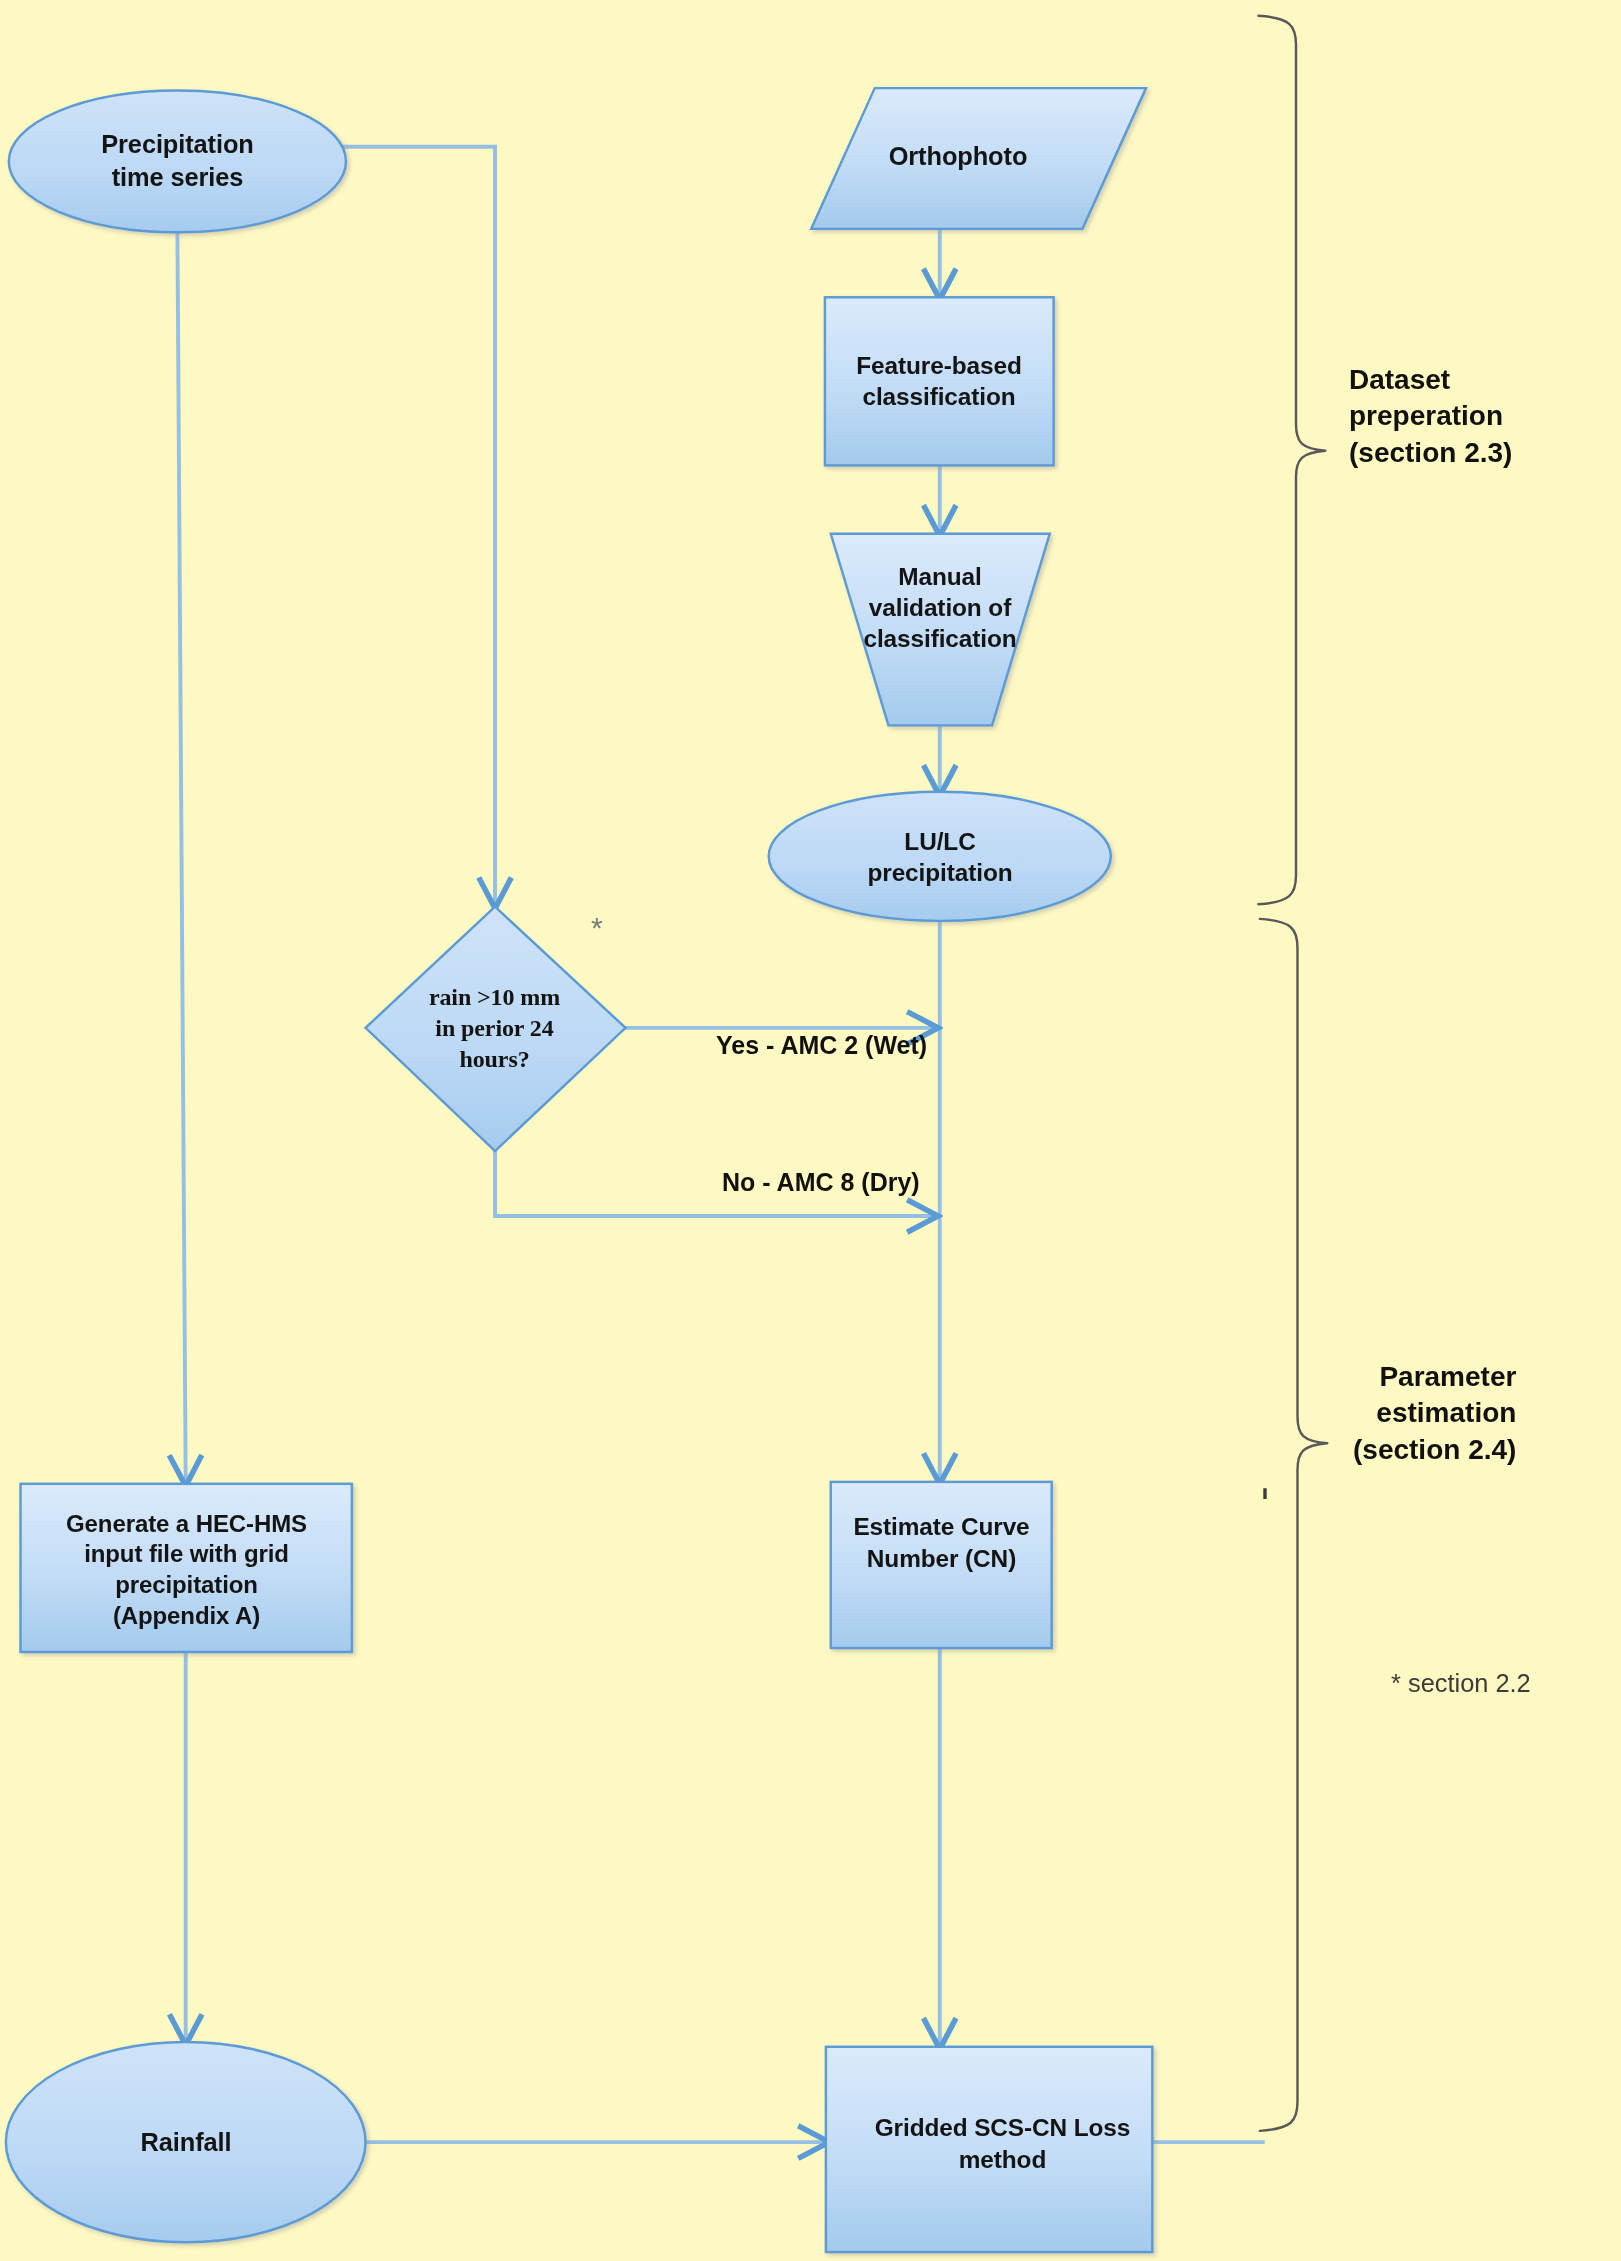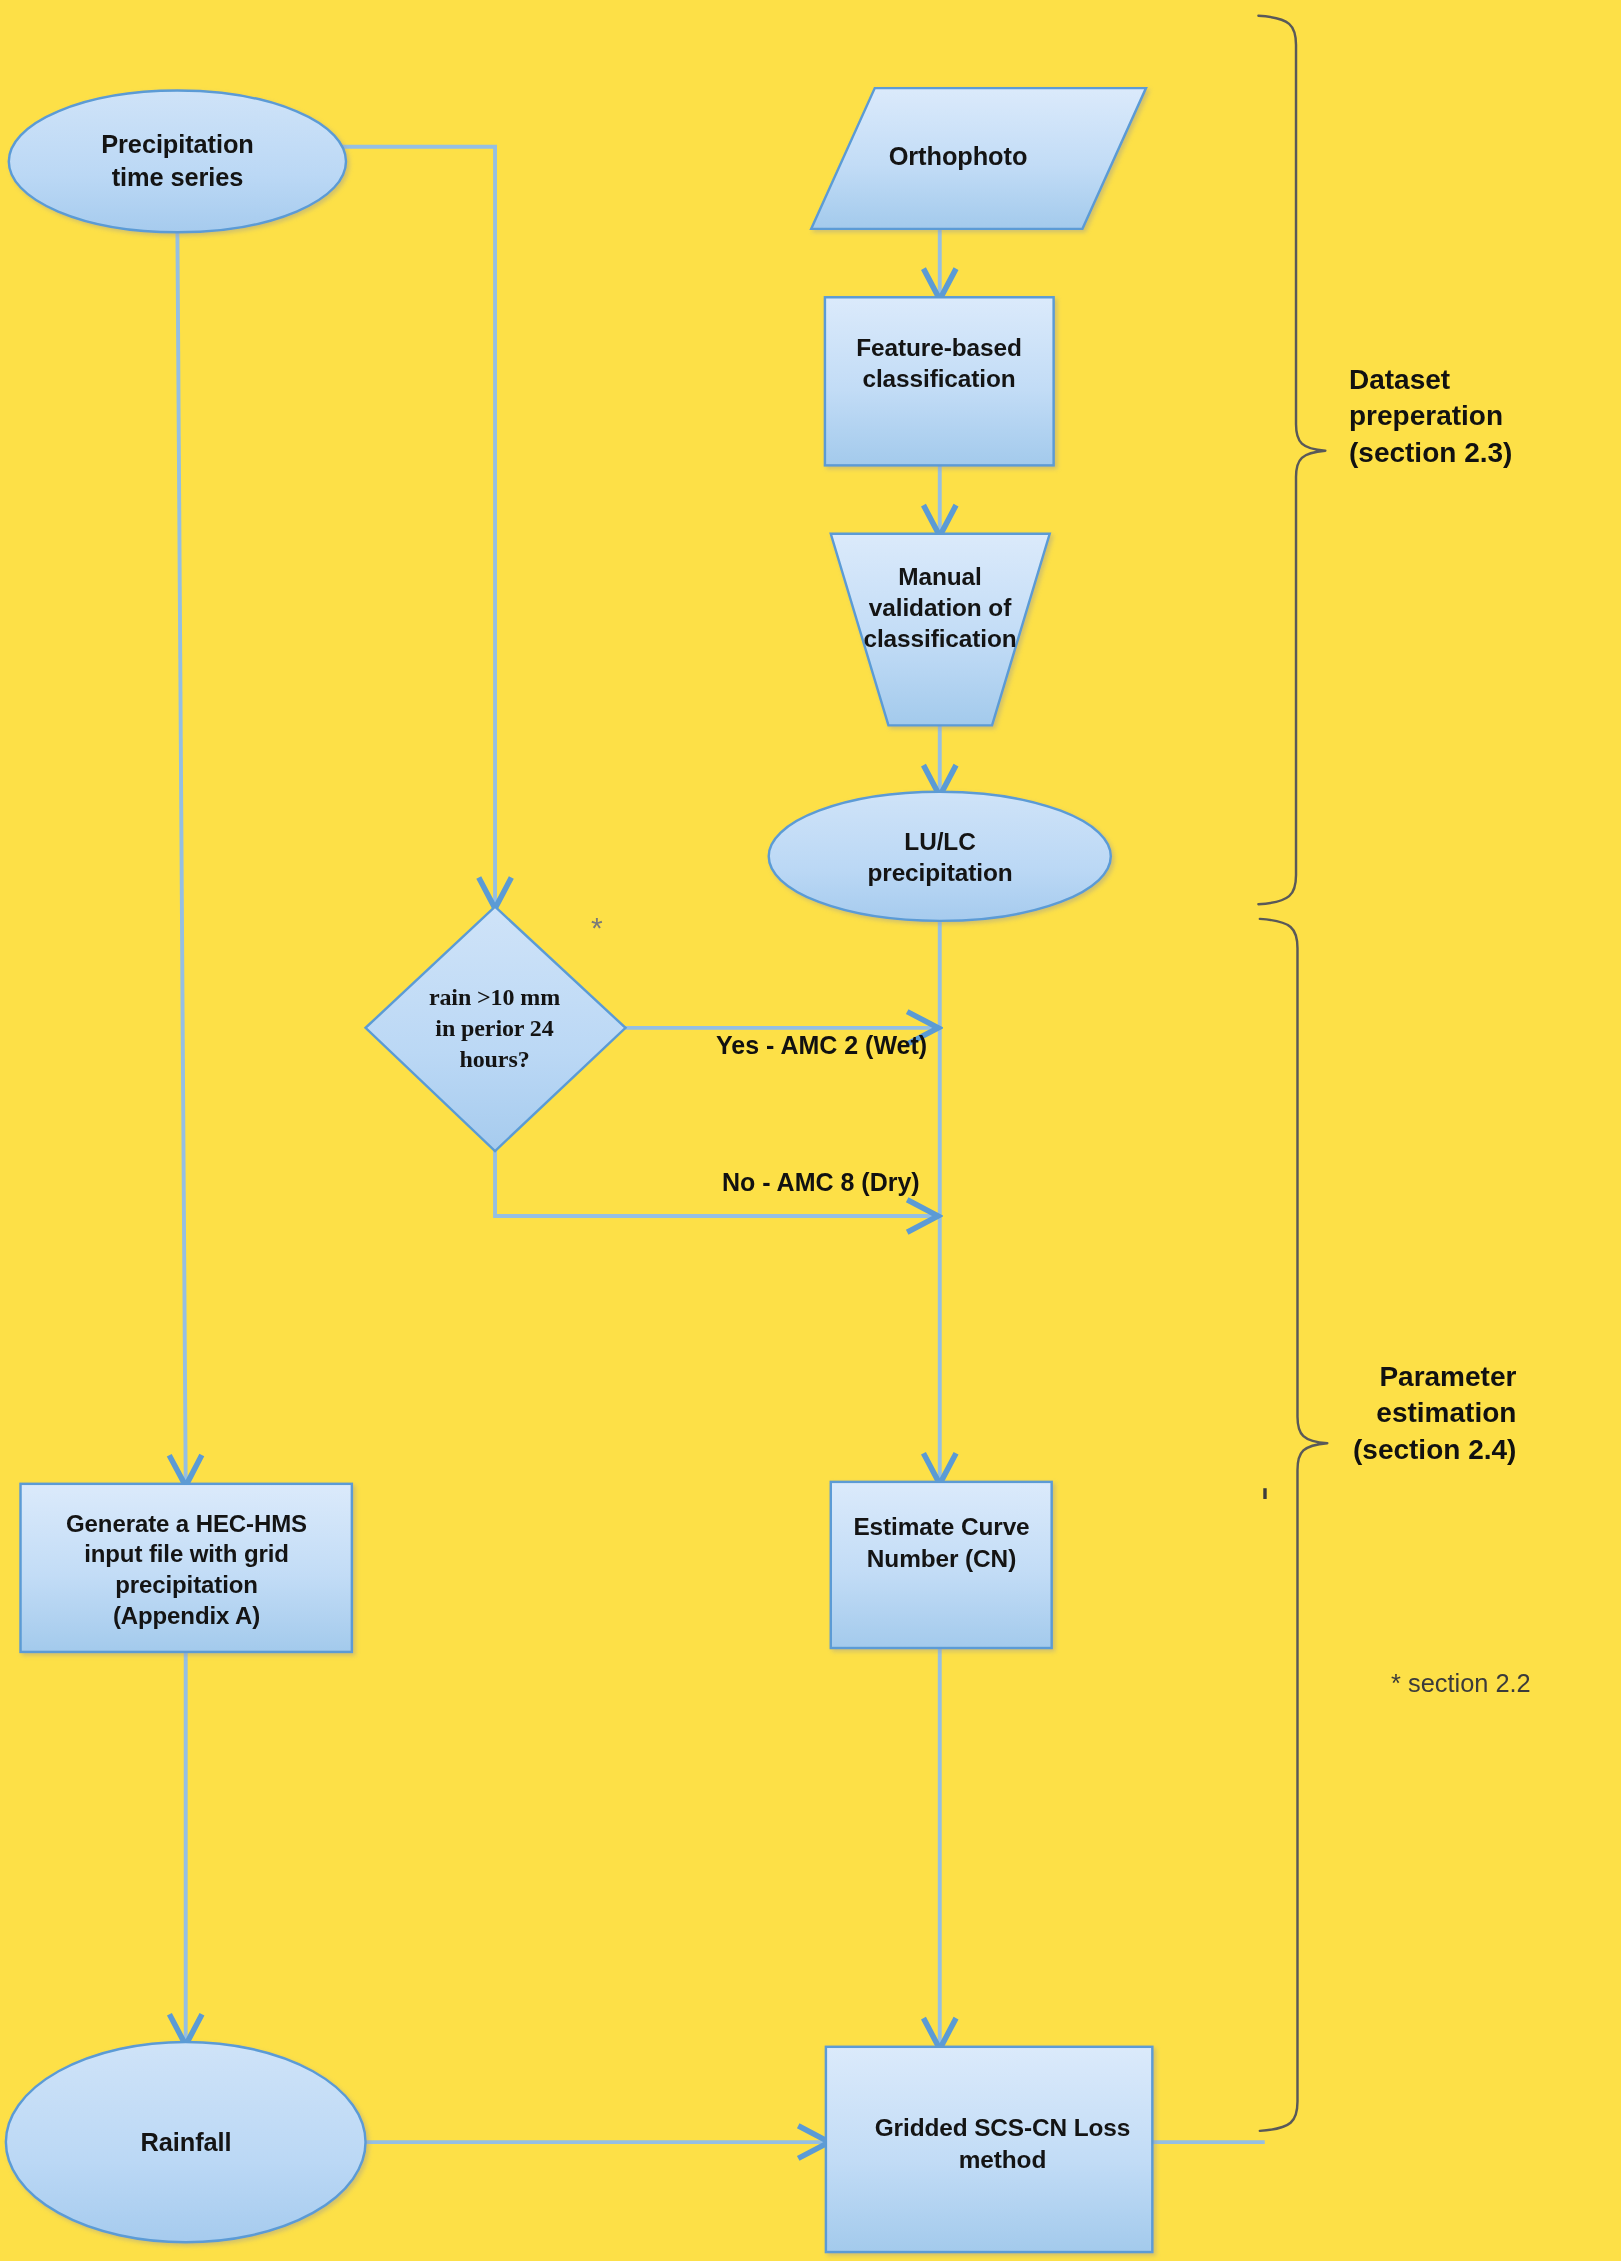--- a/index.html
+++ b/index.html
@@ -7,21 +7,21 @@
     padding: 0;
     background: #ffffff;
   }
   body {
     font-family: "Liberation Sans", sans-serif;
   }
   #canvas {
     position: relative;
     width: 1621px;
     height: 2261px;
-    background: #fde047;
+    background: #fef9c3;
     overflow: hidden;
   }
   #svgroot {
     position: absolute;
     left: 0; top: 0;
     width: 1621px;
     height: 2261px;
   }
   .node-label {
     position: absolute;
@@ -157,21 +157,21 @@
 
   <div class="node-label" style="left:43px; top:117px; width:269px; height:88px; font-size:25.4px;">
     <span style="white-space:pre-line;">Precipitation
 time series</span>
   </div>
 
   <div class="node-label" style="left:821px; top:137px; width:274px; height:39px; font-size:25.4px;">
     <span style="white-space:pre-line;">Orthophoto</span>
   </div>
 
-  <div class="node-label" style="left:819px; top:319px; width:240px; height:88px; font-size:24.4px;">
+  <div class="node-label" style="left:819px; top:337px; width:240px; height:88px; font-size:24.4px;">
     <span style="white-space:pre-line;">Feature-based
 classification</span>
   </div>
 
   <div class="node-label" style="left:816px; top:544px; width:248px; height:127px; font-size:24.4px;">
     <span style="white-space:pre-line;">Manual
 validation of
 classification</span>
   </div>
 

